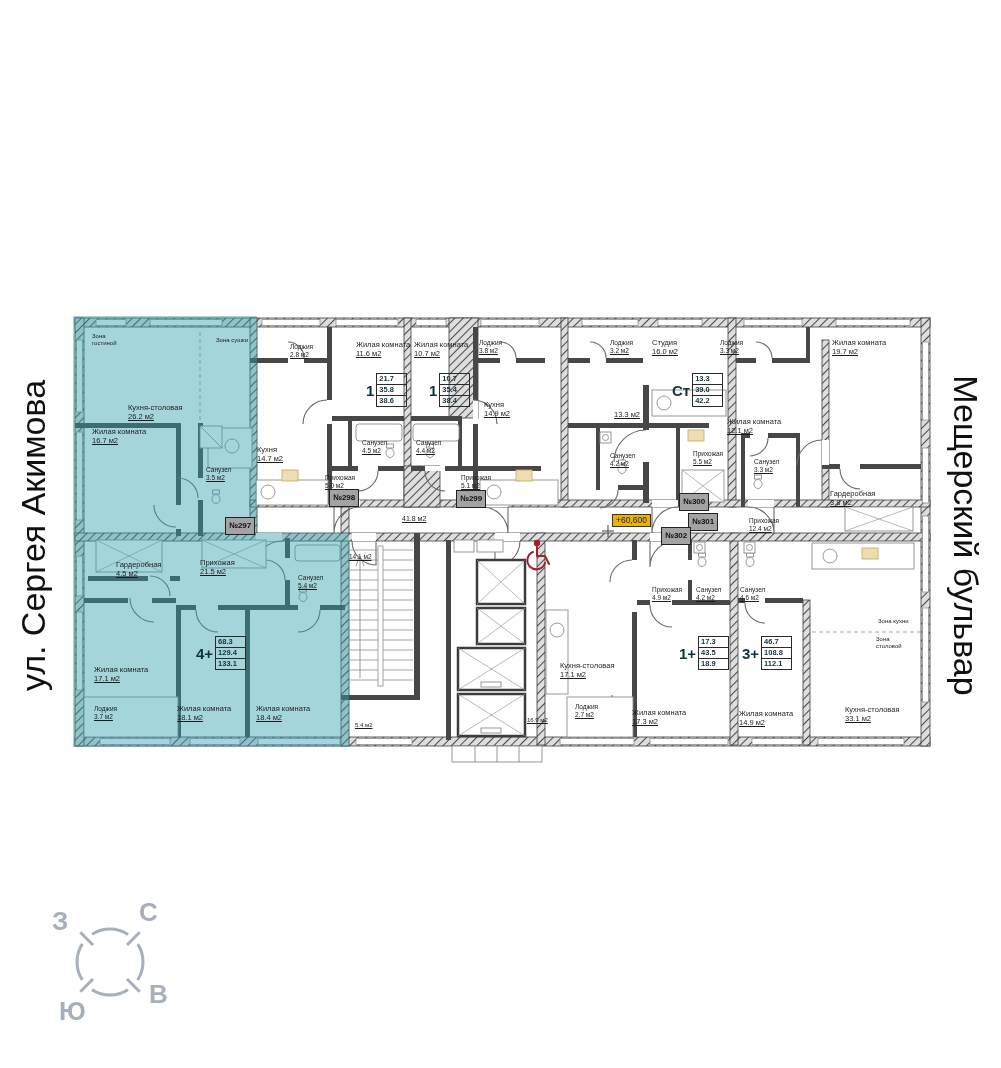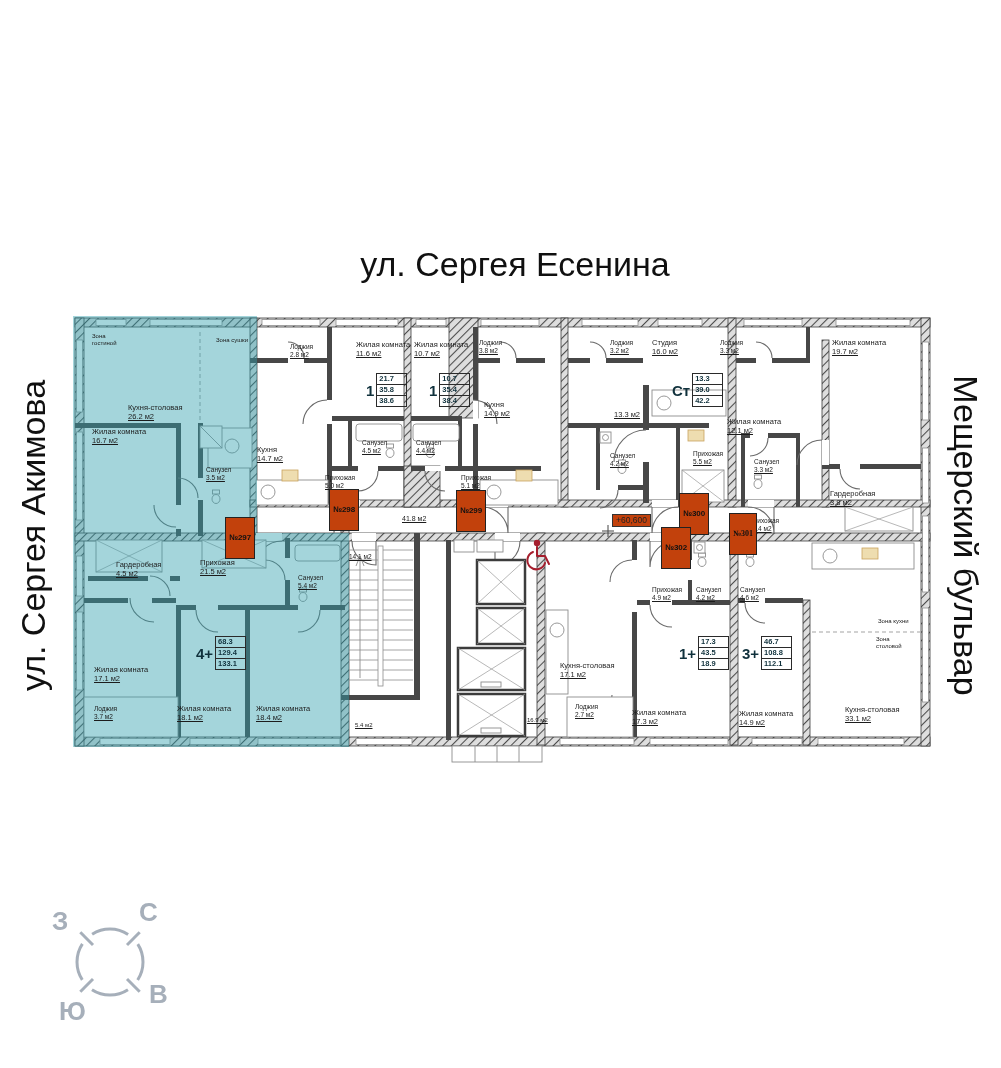--- a/index.html
+++ b/index.html
@@ -24,28 +24,28 @@
   .wc{stroke:var(--red);stroke-width:2;fill:none;stroke-linecap:round;stroke-linejoin:round;}
 
   
   .street{position:absolute;font-size:34px;color:#101010;text-align:center;width:380px;}
   .street.v-left{transform:rotate(-90deg);}
   .street.v-right{transform:rotate(90deg);}
   .rlabel{position:absolute;color:#1c1c1c;line-height:1.18;font-size:7.5px;white-space:nowrap;}
   .rlabel .nm{display:block;}
   .rlabel .ar{display:block;text-decoration:underline;}
   .rlabel span:empty{display:none;}
-  .atag{position:absolute;border:1.2px solid #222;background:#c2410c;color:#111;
-        font-size:8px;font-weight:bold;padding:16px 3px;line-height:1;}
+  .atag{position:absolute;border:1.2px solid #222;background:#a3a3a3;color:#111;
+        font-size:8px;font-weight:bold;padding:4px 3px;line-height:1;}
   .alabel{position:absolute;display:flex;align-items:center;gap:2px;color:#10313c;}
   .atype{font-weight:bold;font-size:15px;}
   .aareas{display:flex;flex-direction:column;}
   .aareas span{border:1px solid #2a2a2a;font-size:7.5px;font-weight:bold;line-height:1.35;
                padding:0 2px;margin-top:-1px;min-width:25px;}
-  .elev{position:absolute;border:1px solid #333;background:#c2410c;color:#222;
+  .elev{position:absolute;border:1px solid #333;background:#eab308;color:#222;
         font-size:8.5px;padding:1px 3px;line-height:1;}
   .cletter{position:absolute;color:var(--comp);font-size:26px;font-weight:bold;}
 </style>
 </head>
 <body>
 
 <div class="canvas">
 
   <svg width="1001" height="1068" viewBox="0 0 1001 1068" xmlns="http://www.w3.org/2000/svg">
     <defs>
@@ -347,21 +347,20 @@
     <g transform="translate(52,902)">
       <circle cx="58" cy="60" r="33" fill="none" stroke="var(--comp)" stroke-width="3" stroke-dasharray="19 13.8 38 13.8 38 13.8 38 13.8"></circle>
       <line x1="75" y1="77" x2="87.7" y2="89.7" stroke="var(--comp)" stroke-width="3"></line>
       <line x1="41" y1="77" x2="28.3" y2="89.7" stroke="var(--comp)" stroke-width="3"></line>
       <line x1="41" y1="43" x2="28.3" y2="30.3" stroke="var(--comp)" stroke-width="3"></line>
       <line x1="75" y1="43" x2="87.7" y2="30.3" stroke="var(--comp)" stroke-width="3"></line>
     </g>
   </svg>
 
   
-  <div class="street" style="left:325px;top:245px;">ул. Сергея Есенина</div>
   <div class="street v-left" style="left:-157px;top:516px;">ул. Сергея Акимова</div>
   <div class="street v-right" style="left:775px;top:516px;">Мещерский бульвар</div>
 
   
   <div class="cletter" style="left:52px;top:906px;">З</div>
   <div class="cletter" style="left:139px;top:897px;">С</div>
   <div class="cletter" style="left:59px;top:996px;">Ю</div>
   <div class="cletter" style="left:149px;top:979px;">В</div>
 
   
@@ -618,21 +617,21 @@
       </div>
 
       <div class="atag" style="left: 456px; top: 490px;">
         <span>№299</span>
       </div>
 
       <div class="atag" style="left: 679px; top: 493px;">
         <span>№300</span>
       </div>
 
-      <div class="atag" style="left: 729px; top: 513px; font-family: Liberation Serif, serif;">
+      <div class="atag" style="left: 688px; top: 513px;">
         <span>№301</span>
       </div>
 
       <div class="atag" style="left: 661px; top: 527px;">
         <span>№302</span>
       </div>
     </div>
 
   
   <div>

